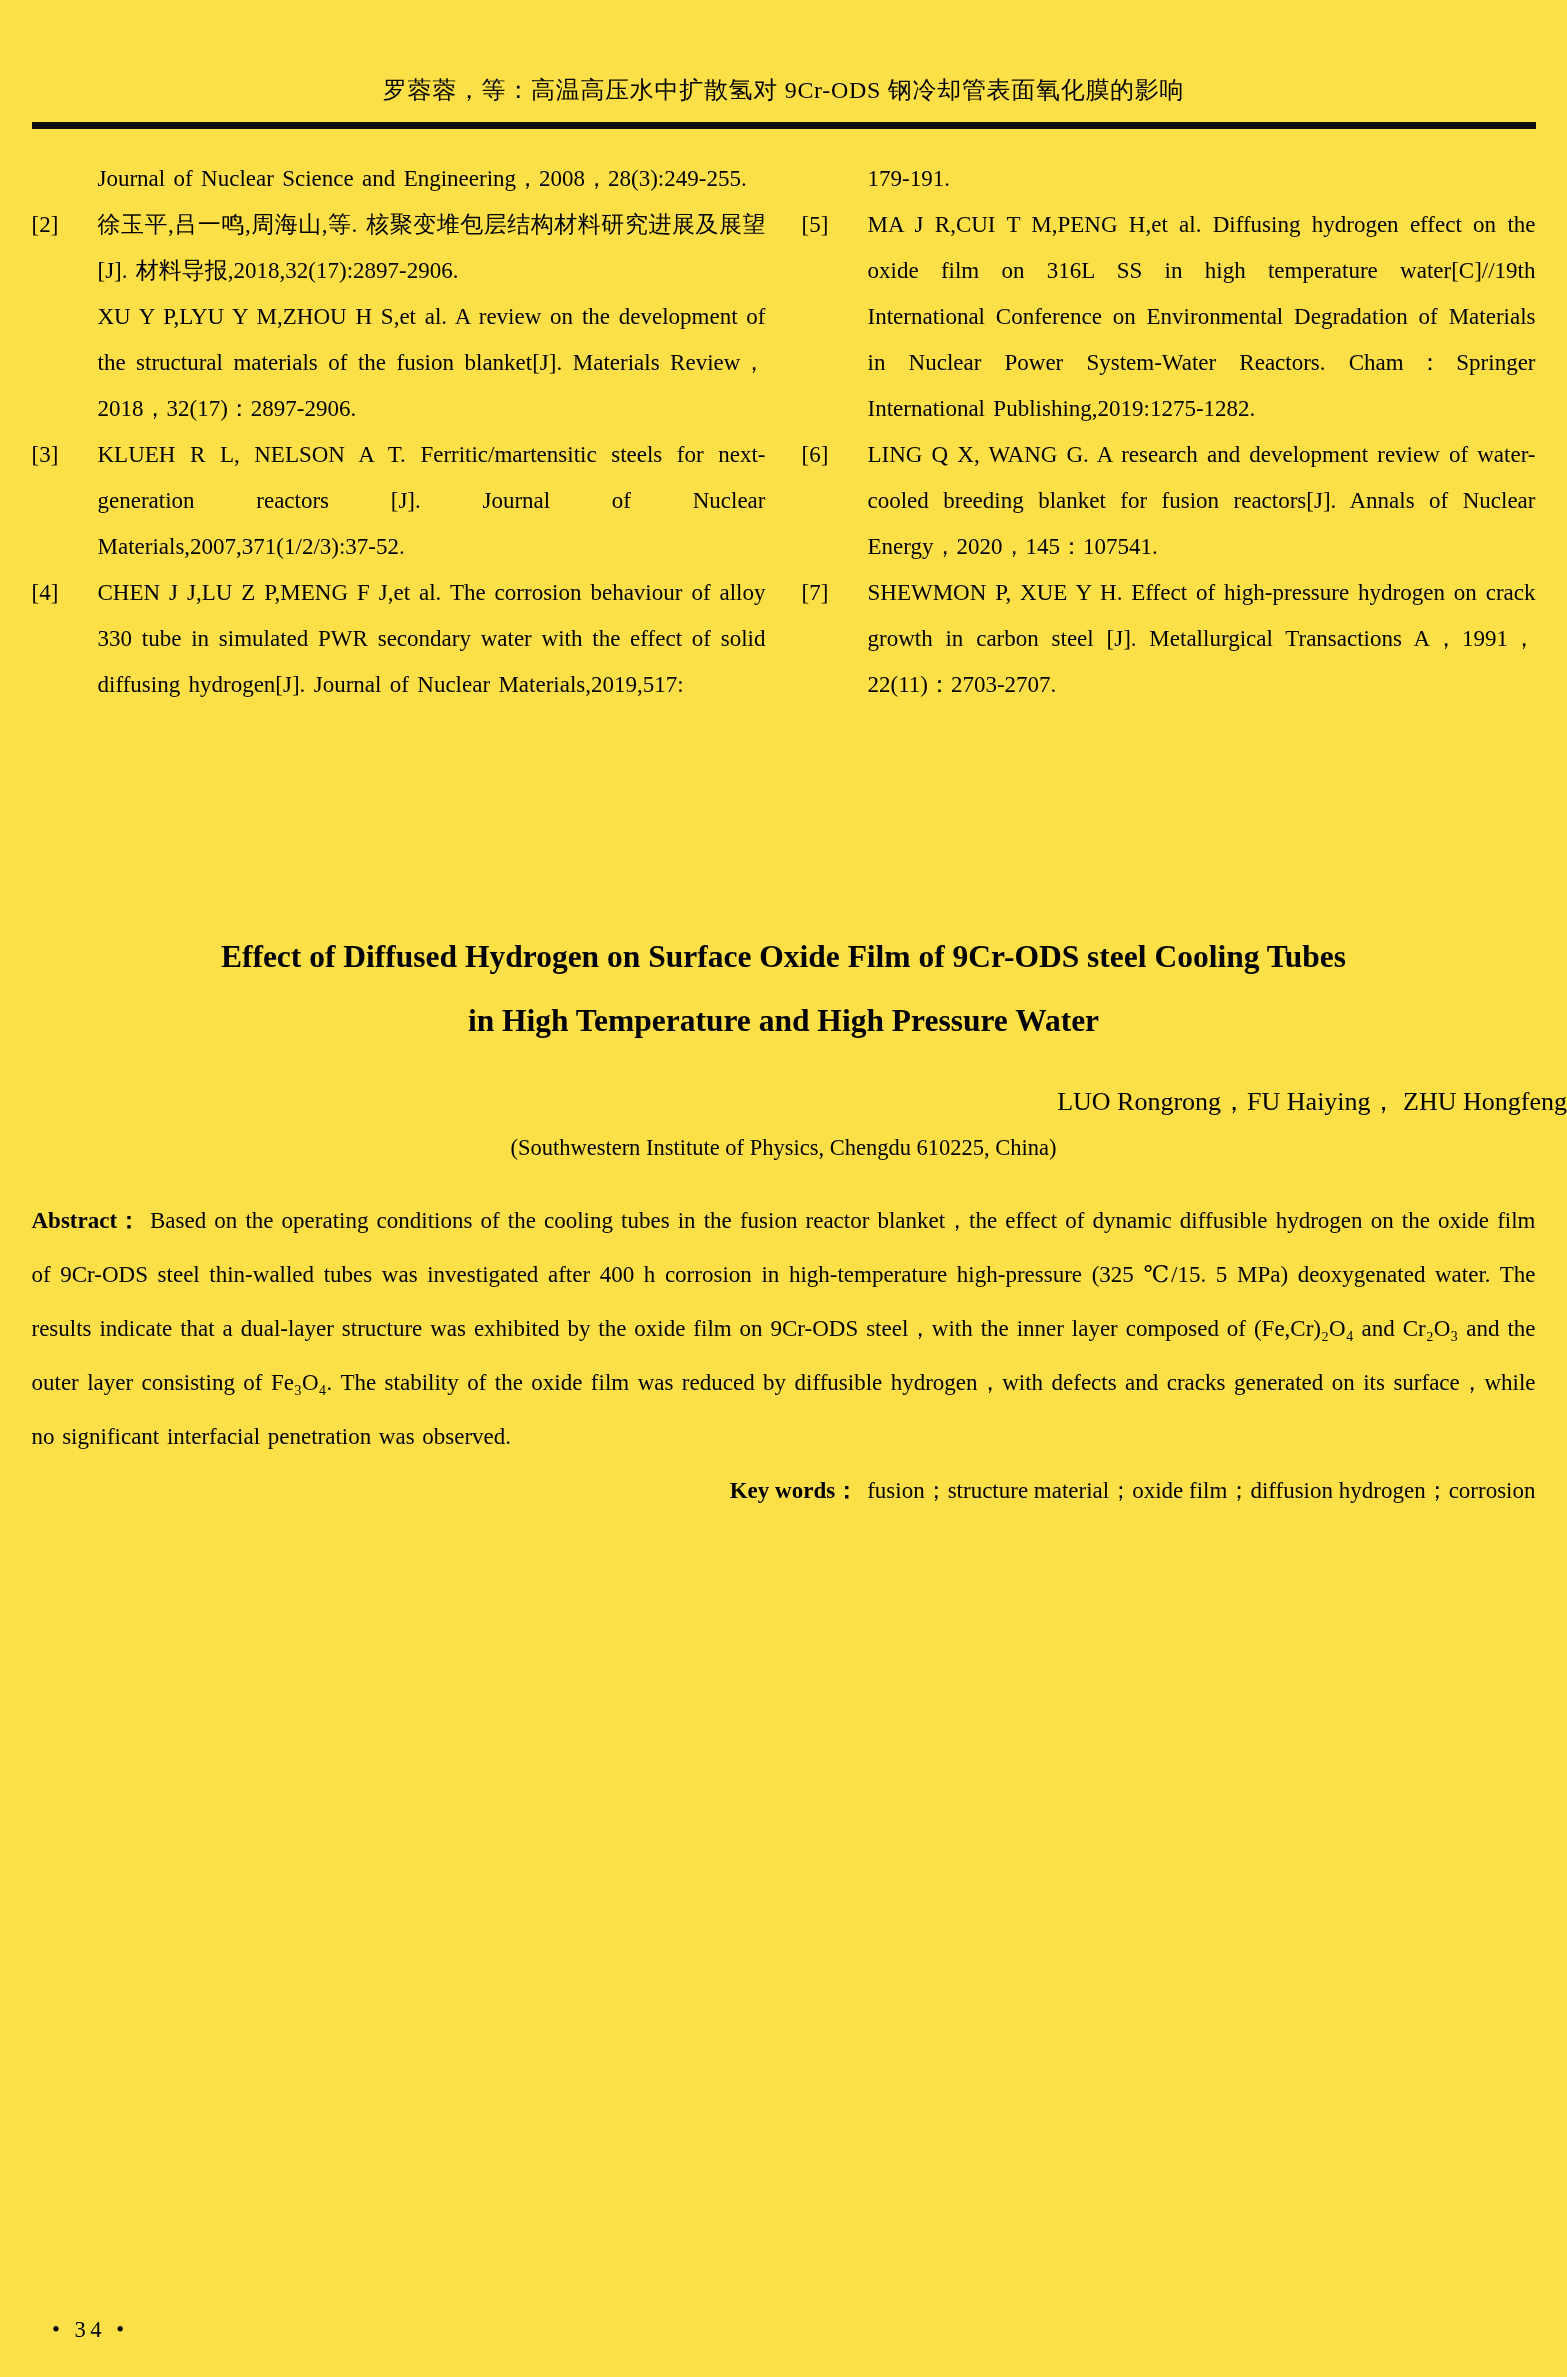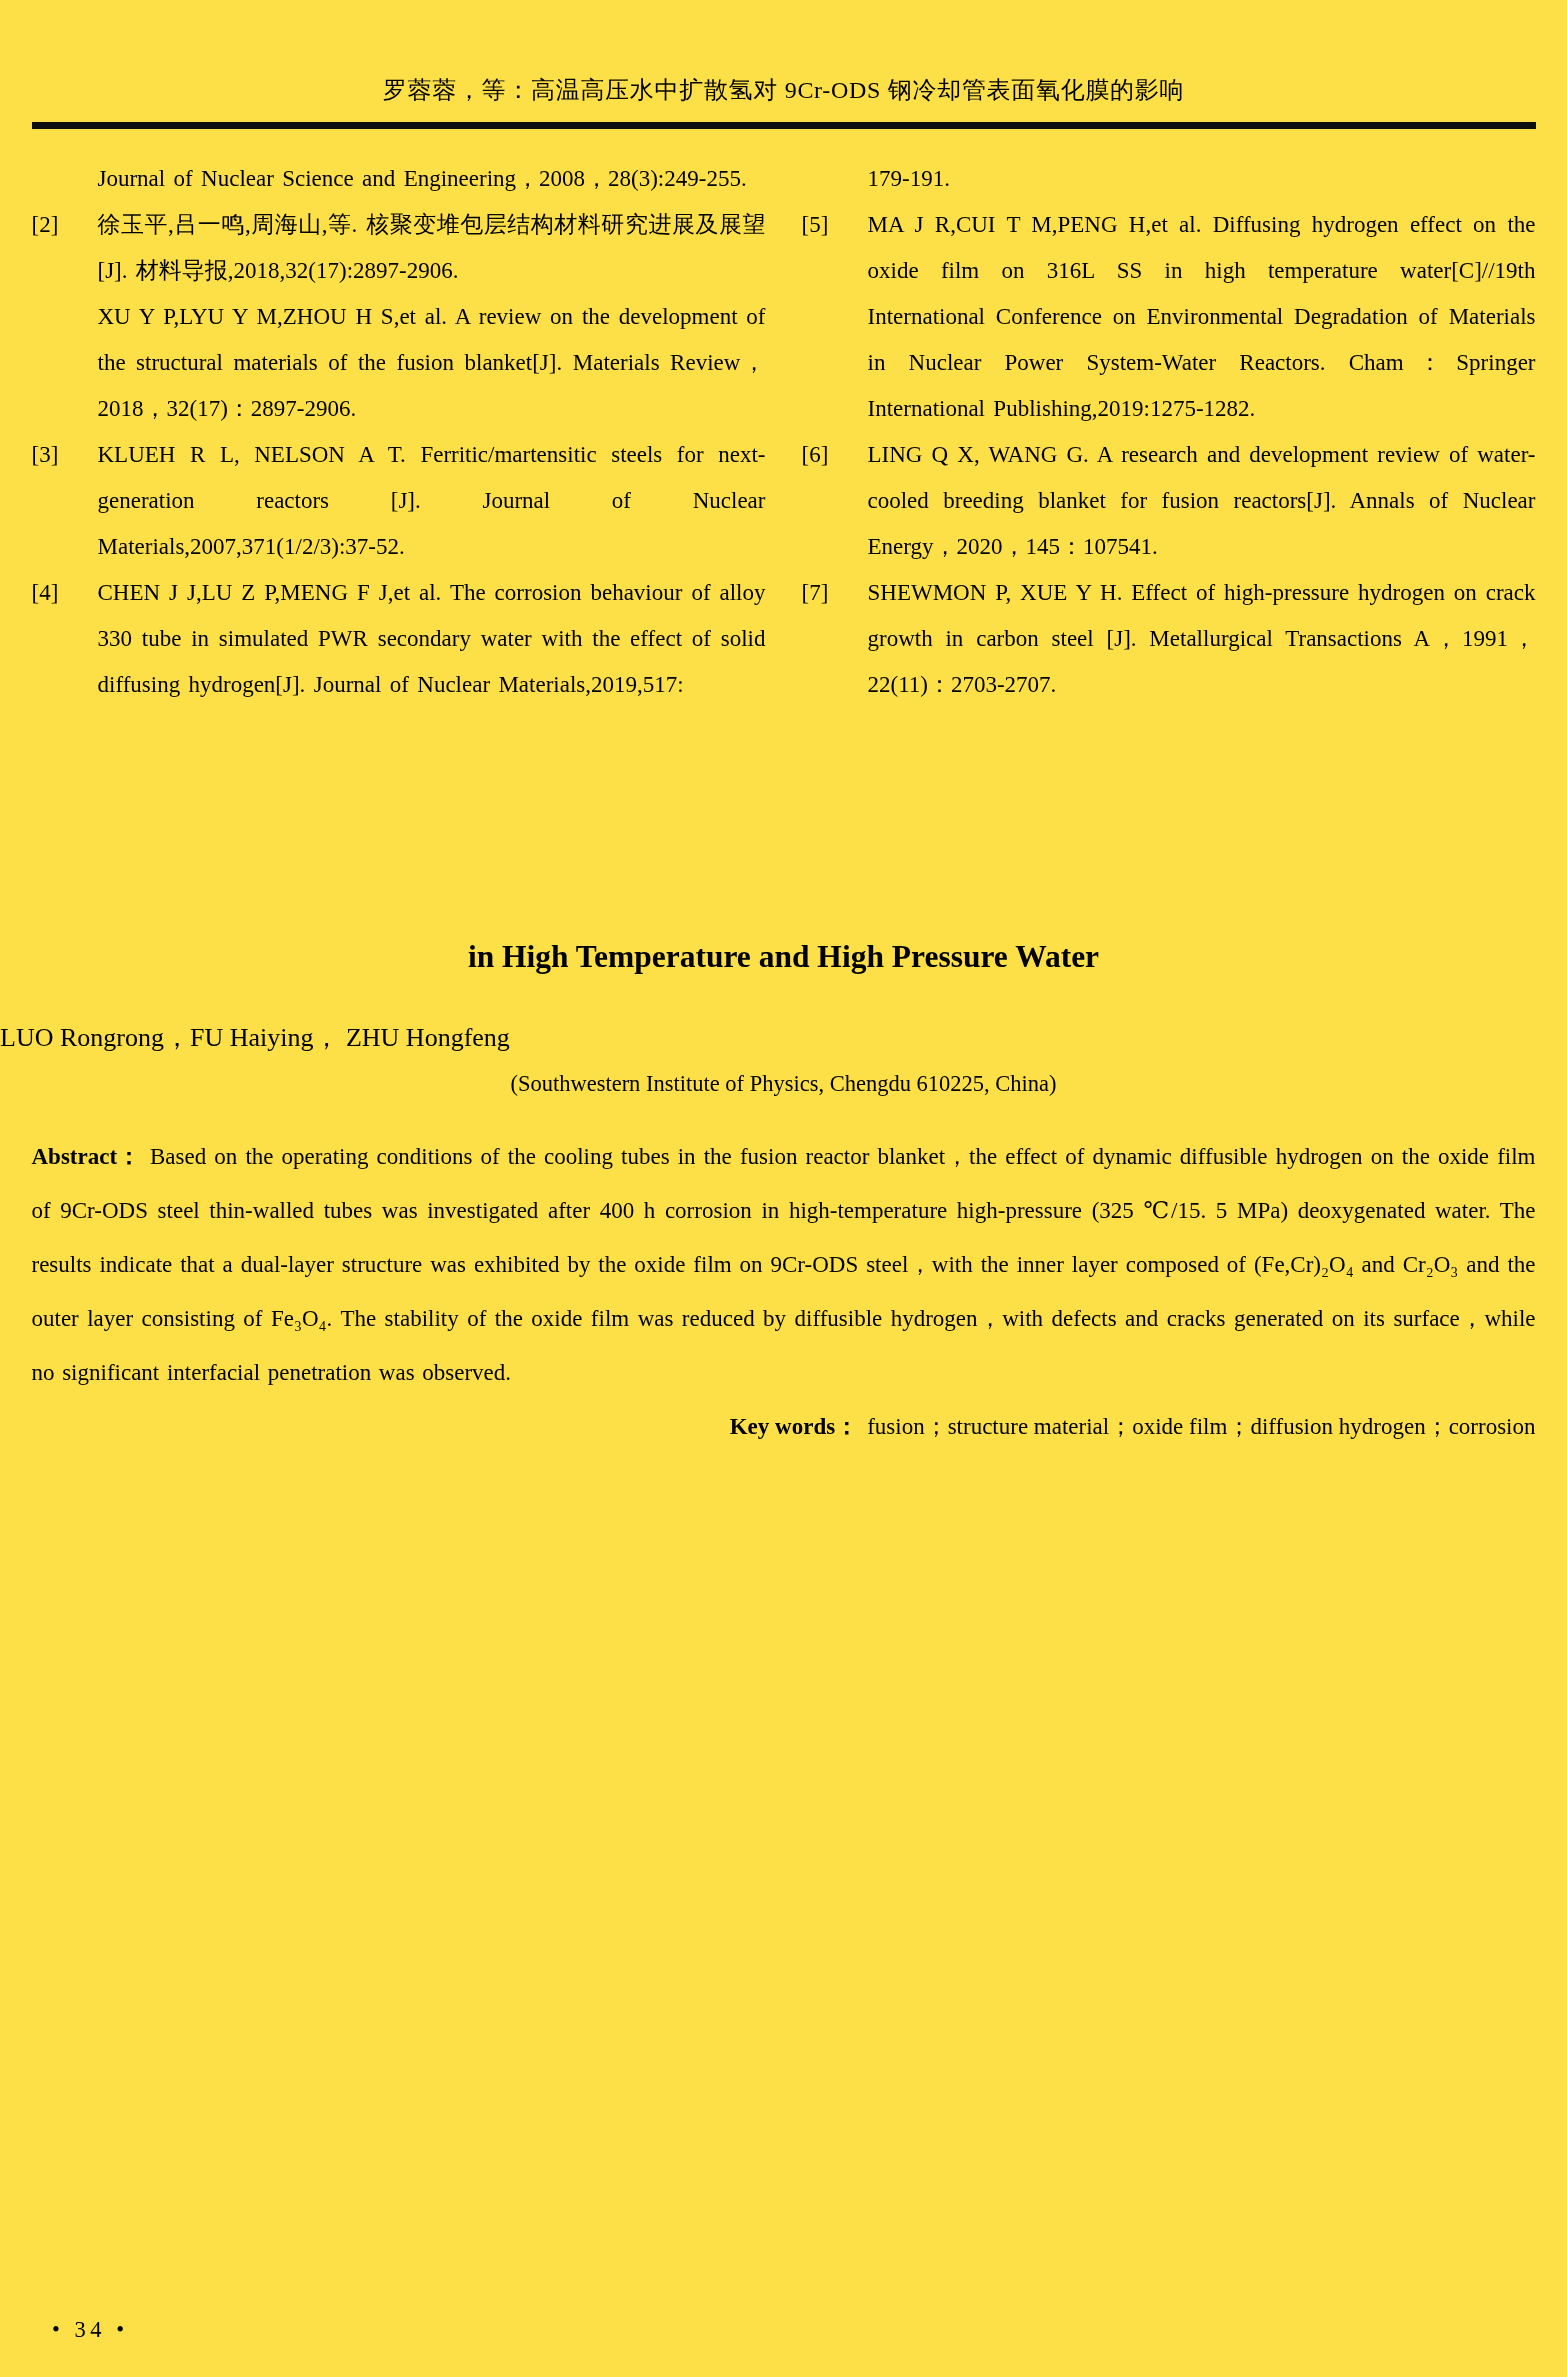--- a/index.html
+++ b/index.html
@@ -68,21 +68,21 @@
   
   .english-title {
     margin-top: 72px;
     text-align: center;
     font-weight: bold;
     font-size: 31.5px;
     line-height: 64px;
   }
   .authors-line {
     margin-top: 31.5px;
-    text-align: left;
+    text-align: right;
     font-size: 26px;
     line-height: 33px;
   }
   .affiliation-line {
     margin-top: 16.5px;
     text-align: center;
     font-size: 22.5px;
     line-height: 28.5px;
   }
   
@@ -186,20 +186,21 @@
         <div class="ref-text">
           <div class="part">SHEWMON P, XUE Y H. Effect of high-pressure hydrogen on crack growth in carbon steel [J]. Metallurgical Transactions A，1991，22(11)：2703-2707.</div>
         </div>
       </div>
 
     </div>
 
   </div>
 
   <div class="english-title">
+    <div>Effect of Diffused Hydrogen on Surface Oxide Film of 9Cr-ODS steel Cooling Tubes</div>
     <div>in High Temperature and High Pressure Water</div>
   </div>
 
   <div class="authors-line">LUO Rongrong，FU Haiying， ZHU Hongfeng</div>
 
   <div class="affiliation-line">(Southwestern Institute of Physics, Chengdu 610225, China)</div>
 
   <p class="abstract">
     <span class="bold-label">Abstract：</span><span>Based on the operating conditions of the cooling tubes in the fusion reactor blanket，the effect of dynamic diffusible hydrogen on the oxide film of 9Cr-ODS steel thin-walled tubes was investigated after 400 h corrosion in high-temperature high-pressure (325 ℃/15. 5 MPa) deoxygenated water. The results indicate that a dual-layer structure was exhibited by the oxide film on 9Cr-ODS steel，with the inner layer composed of (Fe,Cr)₂O₄ and Cr₂O₃ and the outer layer consisting of Fe₃O₄. The stability of the oxide film was reduced by diffusible hydrogen，with defects and cracks generated on its surface，while no significant interfacial penetration was observed.</span>
   </p>

